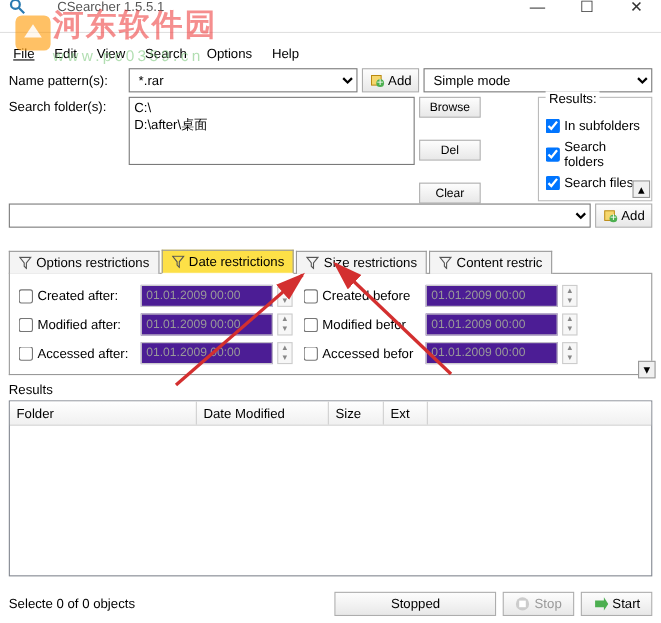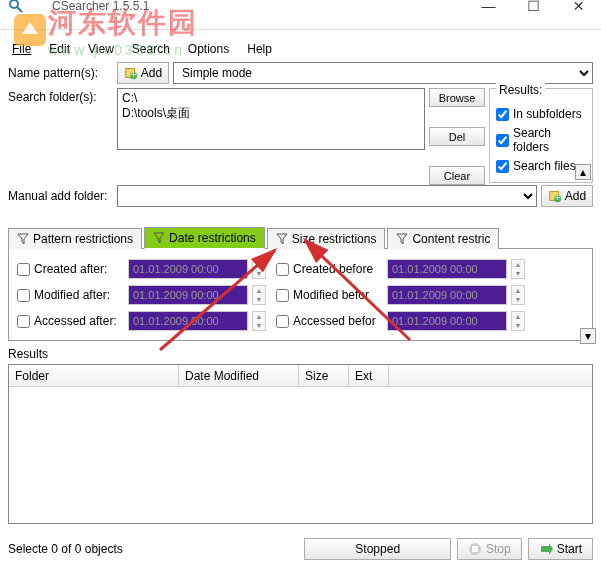--- a/index.html
+++ b/index.html
@@ -26,33 +26,33 @@
 .btn-add svg { width: 14px; height: 14px; }
 
 .mode-select { width: 92px; height: 22px; border: 1px solid #7a7a7a; background: #fff; padding: 0 4px; }
 
 .folders-row { display: flex; gap: 4px; align-items: flex-start; }
 .folders-row label { width: 105px; padding-top: 2px; }
 .folder-list { flex: 1; height: 62px; border: 1px solid #7a7a7a; background: #fff; padding: 2px 4px; overflow: hidden; }
 .folder-btns { display: flex; flex-direction: column; gap: 20px; }
 .folder-btns button { width: 56px; height: 19px; border: 1px solid #adadad; background: linear-gradient(#fdfdfd,#e8e8e8); font-size: 11px; }
 
-.results-box { border: 1px solid #bbb; padding: 4px 6px; width: 104px; }
+.results-box { border: 1px solid #bbb; padding: 4px 6px; width: 104px; margin-left: 48px; }
 .results-box .legend { position: relative; top: -10px; background: #fff; padding: 0 3px; display: inline-block; }
 .results-box .chk { display: flex; align-items: center; gap: 4px; margin-bottom: 5px; }
 .results-box input[type=checkbox] { width: 13px; height: 13px; }
 
 .manual-row label { width: 105px; }
 .manual-row select { flex: 1; height: 22px; border: 1px solid #7a7a7a; background: #fff; }
 
 .scroll-up { width: 16px; height: 16px; border: 1px solid #999; display: flex; align-items: center; justify-content: center; background: #f0f0f0; position: absolute; right: 10px; top: 164px; }
 
 .tabs { display: flex; border-bottom: 1px solid #999; margin-top: 18px; height: 24px; align-items: flex-end; }
 .tab { display: flex; align-items: center; gap: 4px; padding: 3px 8px; border: 1px solid #999; border-bottom: none; background: #f4f4f4; margin-right: 2px; white-space: nowrap; position: relative; top: 1px; }
-.tab.active { background: #84cc16; border-bottom: 1px solid #fff; }
+.tab.active { background: #fde047; border-bottom: 1px solid #fff; }
 .funnel { width: 12px; height: 12px; }
 
 .tab-content { padding: 10px 8px; border-left: 1px solid #999; border-right: 1px solid #999; border-bottom: 1px solid #999; height: 92px; position: relative; }
 .date-row { display: flex; gap: 10px; margin-bottom: 6px; }
 .date-field { display: flex; align-items: center; gap: 4px; }
 .date-field input[type=checkbox] { width: 13px; height: 13px; }
 .date-field label { width: 90px; white-space: nowrap; }
 .date-field .datebox { width: 120px; height: 20px; border: 1px solid #ccc; background: #4c1d95; color: #999; padding: 0 4px; display: flex; align-items: center; font-size: 11px; }
 .date-field .spinner { width: 14px; height: 20px; border: 1px solid #ccc; background: #f7f7f7; display: flex; flex-direction: column; }
 .date-field .spinner span { flex: 1; font-size: 7px; text-align: center; line-height: 9px; color: #888; }
@@ -103,36 +103,37 @@
   <span>Edit</span>
   <span>View</span>
   <span>Search</span>
   <span>Options</span>
   <span>Help</span>
 </div>
 
 <div class="main">
   <div class="row name-row">
     <label>Name pattern(s):</label>
+    <select><option>*.rar</option></select>
     <button class="btn-add">
       <svg viewBox="0 0 16 16">
           <rect x="2" y="3" width="10" height="10" fill="#f5d76e" stroke="#b8860b"></rect>
           <circle cx="11" cy="11" r="4" fill="#4caf50"></circle>
           <text x="11" y="14" font-size="8" fill="#fff" text-anchor="middle">+</text>
         </svg>
       <span>Add</span>
     </button>
     <select class="mode-select"><option>Simple mode</option></select>
   </div>
 
   <div class="folders-row">
     <label>Search folder(s):</label>
     <div class="folder-list">
       <div>C:\</div>
-      <div>D:\tools\桌面</div>
+      <div>D:\after\桌面</div>
     </div>
     <div class="folder-btns">
       <button>Browse</button>
       <button>Del</button>
       <button>Clear</button>
     </div>
     <div class="results-box">
       <span class="legend">Results:</span>
       <div class="chk">
           <input type="checkbox" checked="" style="">
@@ -143,40 +144,39 @@
           <span>Search folders</span>
         </div>
       <div class="chk">
           <input type="checkbox" checked="" style="">
           <span>Search files</span>
         </div>
     </div>
   </div>
 
   <div class="row manual-row">
-    <label>Manual add folder:</label>
     <select><option></option></select>
     <button class="btn-add">
       <svg viewBox="0 0 16 16">
           <rect x="2" y="3" width="10" height="10" fill="#f5d76e" stroke="#b8860b"></rect>
           <circle cx="11" cy="11" r="4" fill="#4caf50"></circle>
           <text x="11" y="14" font-size="8" fill="#fff" text-anchor="middle">+</text>
         </svg>
       <span>Add</span>
     </button>
   </div>
 
   <div class="scroll-up">▴</div>
 
   <div class="tabs">
     <div class="tab">
       <svg class="funnel" viewBox="0 0 12 12">
           <path d="M1 1 L11 1 L7 6 L7 11 L5 9 L5 6 Z" fill="none" stroke="#555"></path>
         </svg>
-      <span>Pattern restrictions</span>
+      <span>Options restrictions</span>
     </div>
     <div class="tab active">
       <svg class="funnel" viewBox="0 0 12 12">
           <path d="M1 1 L11 1 L7 6 L7 11 L5 9 L5 6 Z" fill="none" stroke="#555"></path>
         </svg>
       <span>Date restrictions</span>
     </div>
     <div class="tab">
       <svg class="funnel" viewBox="0 0 12 12">
           <path d="M1 1 L11 1 L7 6 L7 11 L5 9 L5 6 Z" fill="none" stroke="#555"></path>

